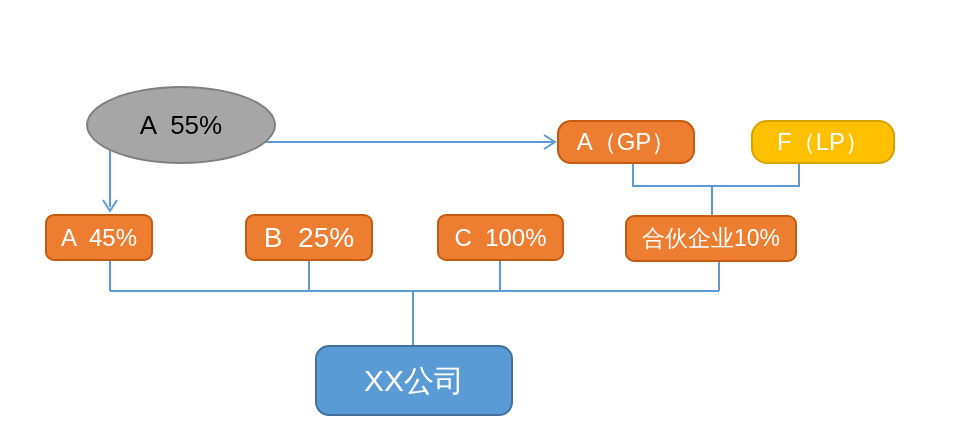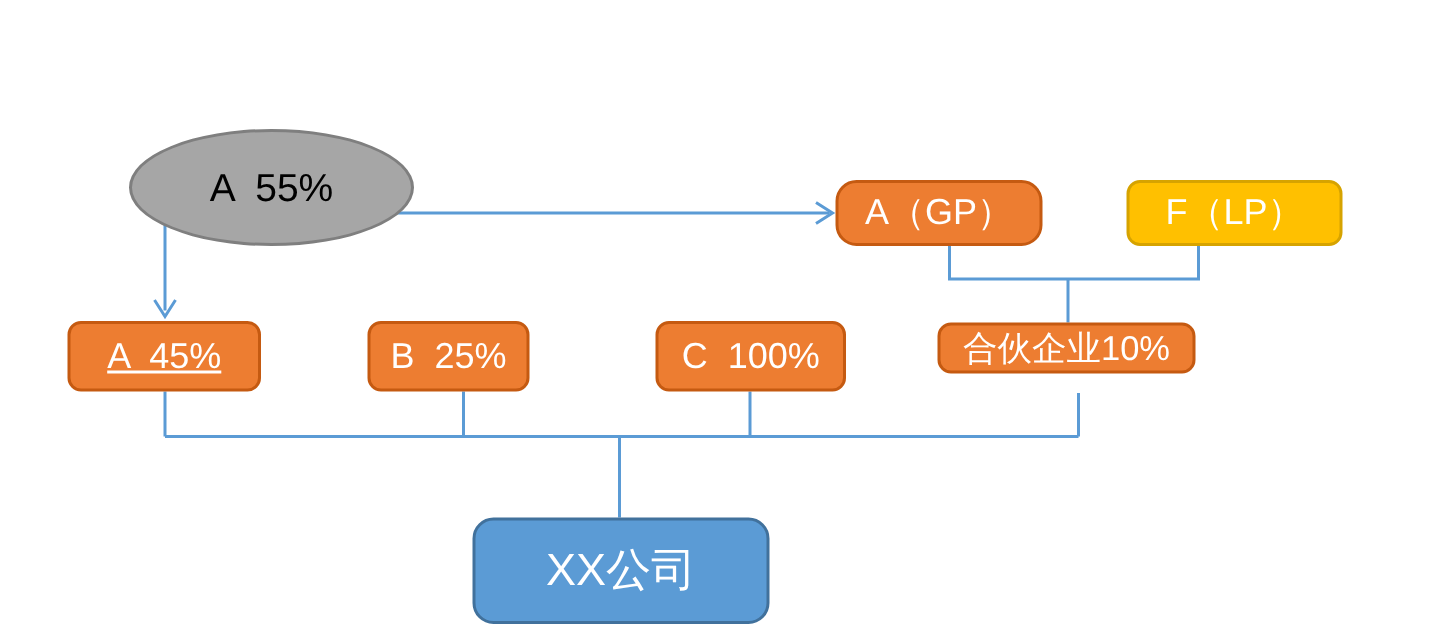--- a/index.html
+++ b/index.html
@@ -17,21 +17,21 @@
     font-family:"Liberation Sans","DejaVu Sans",sans-serif;overflow:hidden;margin-top:28px;
   }
   svg.connectors{position:absolute;left:0;top:0;width:969px;height:421px;}
   svg.connectors .cline{fill:none;stroke:var(--connector);stroke-width:2;stroke-linejoin:miter;}
   .node{
     position:absolute;display:flex;align-items:center;justify-content:center;
     box-sizing:border-box;white-space:pre;text-align:center;line-height:1;
   }
   .rect{border:2px solid;border-radius:9px;}
   .orange{background:var(--orange-fill);border-color:var(--orange-border);color:var(--text-light);}
-  .yellow{background:var(--yellow-fill);border-color:var(--yellow-border);color:var(--text-light);}
+  .yellow{background:var(--yellow-fill);border-color:var(--yellow-border);color:var(--text-light);border-radius:16px;}
   .blue{background:var(--blue-fill);border-color:var(--blue-border);color:var(--text-light);}
   .ellipse{
     background:var(--gray-fill);border:2px solid var(--gray-border);
     border-radius:50%;color:var(--text-dark);
   }
   .lbl{display:inline-block;}
 </style>
 </head>
 <body>
 
@@ -61,33 +61,33 @@
   </div>
 
   <div class="node rect orange" style="left:557px;top:92px;width:138px;height:44px;font-size:24px;border-radius:14px;">
     <span class="lbl">A（GP）</span>
   </div>
 
   <div class="node rect yellow" style="left:751px;top:92px;width:144px;height:44px;font-size:24px;">
     <span class="lbl">F（LP）</span>
   </div>
 
-  <div class="node rect orange" style="left:45px;top:186px;width:129px;height:47px;font-size:24px;text-decoration:underline;">
+  <div class="node rect orange" style="left:45px;top:186px;width:108px;height:47px;font-size:24px;">
     <span class="lbl">A  45%</span>
   </div>
 
-  <div class="node rect orange" style="left:245px;top:186px;width:108px;height:47px;font-size:24px;">
+  <div class="node rect orange" style="left:245px;top:186px;width:128px;height:47px;font-size:28px;">
     <span class="lbl">B  25%</span>
   </div>
 
   <div class="node rect orange" style="left:437px;top:186px;width:127px;height:47px;font-size:24px;">
     <span class="lbl">C  100%</span>
   </div>
 
-  <div class="node rect orange" style="left:625px;top:187px;width:172px;height:34px;font-size:23px;">
+  <div class="node rect orange" style="left:625px;top:187px;width:172px;height:47px;font-size:23px;">
     <span class="lbl">合伙企业10%</span>
   </div>
 
   <div class="node rect blue" style="left:315px;top:317px;width:198px;height:71px;font-size:30px;border-radius:14px;">
     <span class="lbl">XX公司</span>
   </div>
 
 </div>
 
 </body></html>

